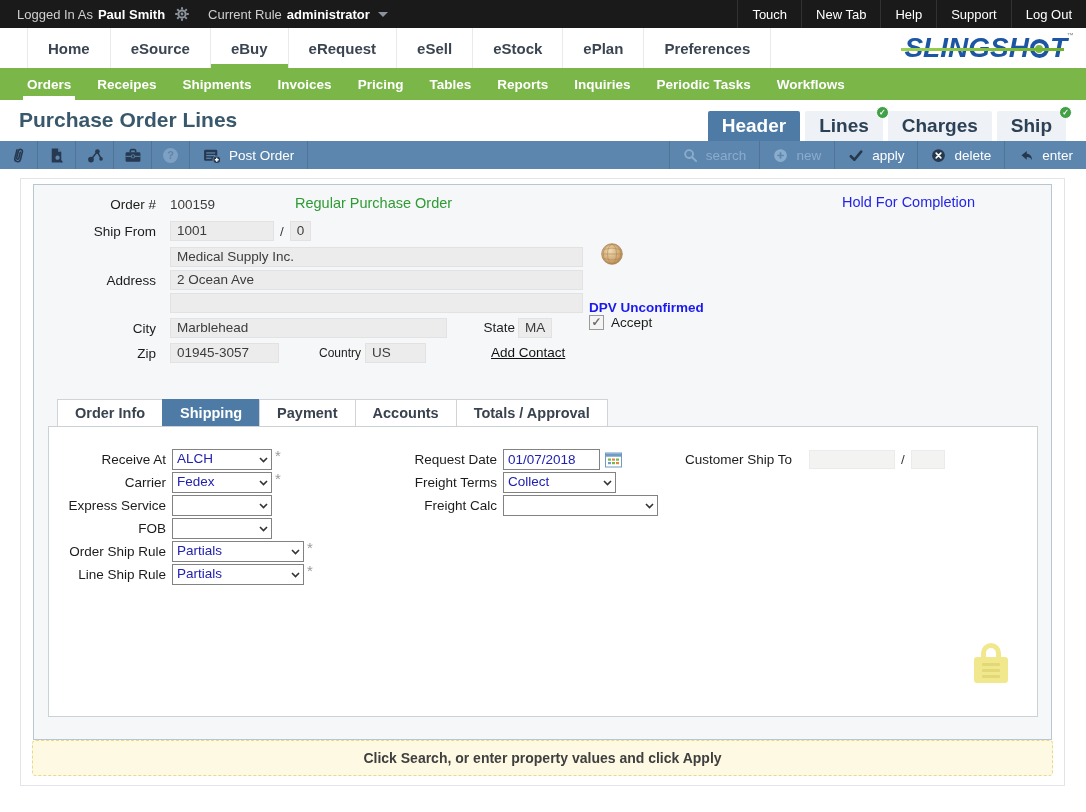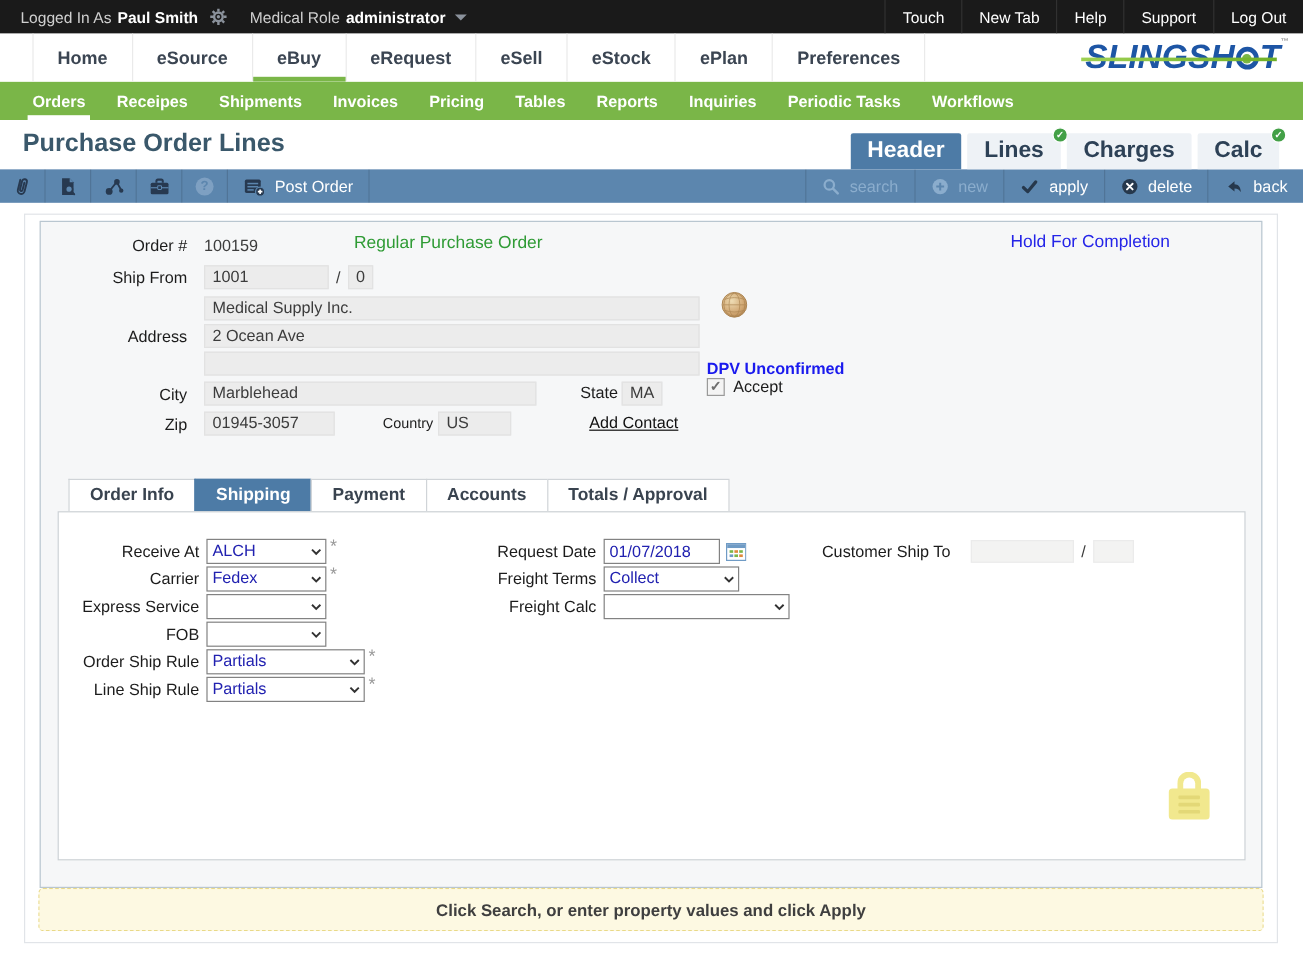--- a/index.html
+++ b/index.html
@@ -111,21 +111,21 @@
     <b>Paul Smith</b>
     <span class="gear-wrap">
       <svg width="16" height="16" viewBox="0 0 16 16">
           <g stroke="#8b929c" stroke-width="2" fill="none">
             <circle cx="8" cy="8" r="3.6"></circle>
             <path d="M8 1.2 V3.6 M8 12.4 V14.8 M1.2 8 H3.6 M12.4 8 H14.8 M3.2 3.2 L4.9 4.9 M11.1 11.1 L12.8 12.8 M12.8 3.2 L11.1 4.9 M4.9 11.1 L3.2 12.8"></path>
           </g>
           <circle cx="8" cy="8" r="1.4" fill="#8b929c"></circle>
         </svg>
     </span>
-    <span class="role-label">Medical Role</span>
+    <span class="role-label">Current Rule</span>
     <b>administrator</b>
     <span class="chev-down"></span>
   </div>
   <div class="topbar-right">
     <a class="toplink">Touch</a>
     <a class="toplink">New Tab</a>
     <a class="toplink">Help</a>
     <a class="toplink">Support</a>
     <a class="toplink">Log Out</a>
   </div>
@@ -165,21 +165,21 @@
         <span>Header</span>
       </div>
     <div class="dtab">
         <span>Lines</span>
         <span class="badge"></span>
       </div>
     <div class="dtab">
         <span>Charges</span>
       </div>
     <div class="dtab">
-        <span>Calc</span>
+        <span>Ship</span>
         <span class="badge"></span>
       </div>
   </div>
 </div>
 
 <div class="toolbar">
   <div class="tb-icon">
     <svg width="17" height="17" viewBox="0 0 16 16">
         <path d="M5.3 3.2 L5.3 11.2 a2.7 2.7 0 0 0 5.4 0 L10.7 3.8 a1.9 1.9 0 0 0 -3.8 0 L6.9 10.6 a1 1 0 0 0 2 0 L8.9 4.6" stroke="#273950" stroke-width="1.5" fill="none" stroke-linecap="round" transform="rotate(14 8 8)"></path>
       </svg>
@@ -247,21 +247,21 @@
       <svg width="15" height="15" viewBox="0 0 16 16">
           <circle cx="8" cy="8" r="6.8" fill="#26384c"></circle>
           <path d="M5.5 5.5 L10.5 10.5 M10.5 5.5 L5.5 10.5" stroke="#fff" stroke-width="1.7" stroke-linecap="round"></path>
         </svg>
       <span>delete</span>
     </div>
     <div class="tb-btn">
       <svg width="16" height="15" viewBox="0 0 16 16">
           <path d="M8.8 3.2 L3.2 7.8 L8.8 12.4 V9.6 C11.6 9.6 13.4 10.7 14.4 13 C14.4 8.2 12 6.1 8.8 6 Z" fill="#26384c"></path>
         </svg>
-      <span>back</span>
+      <span>enter</span>
     </div>
   </div>
 </div>
 
 <div class="content-box">
   <div class="form-panel">
 
     <div class="hrow" style="top:9px">
       <span class="hlabel">Order #</span>
       <span class="plain-val">100159</span>

